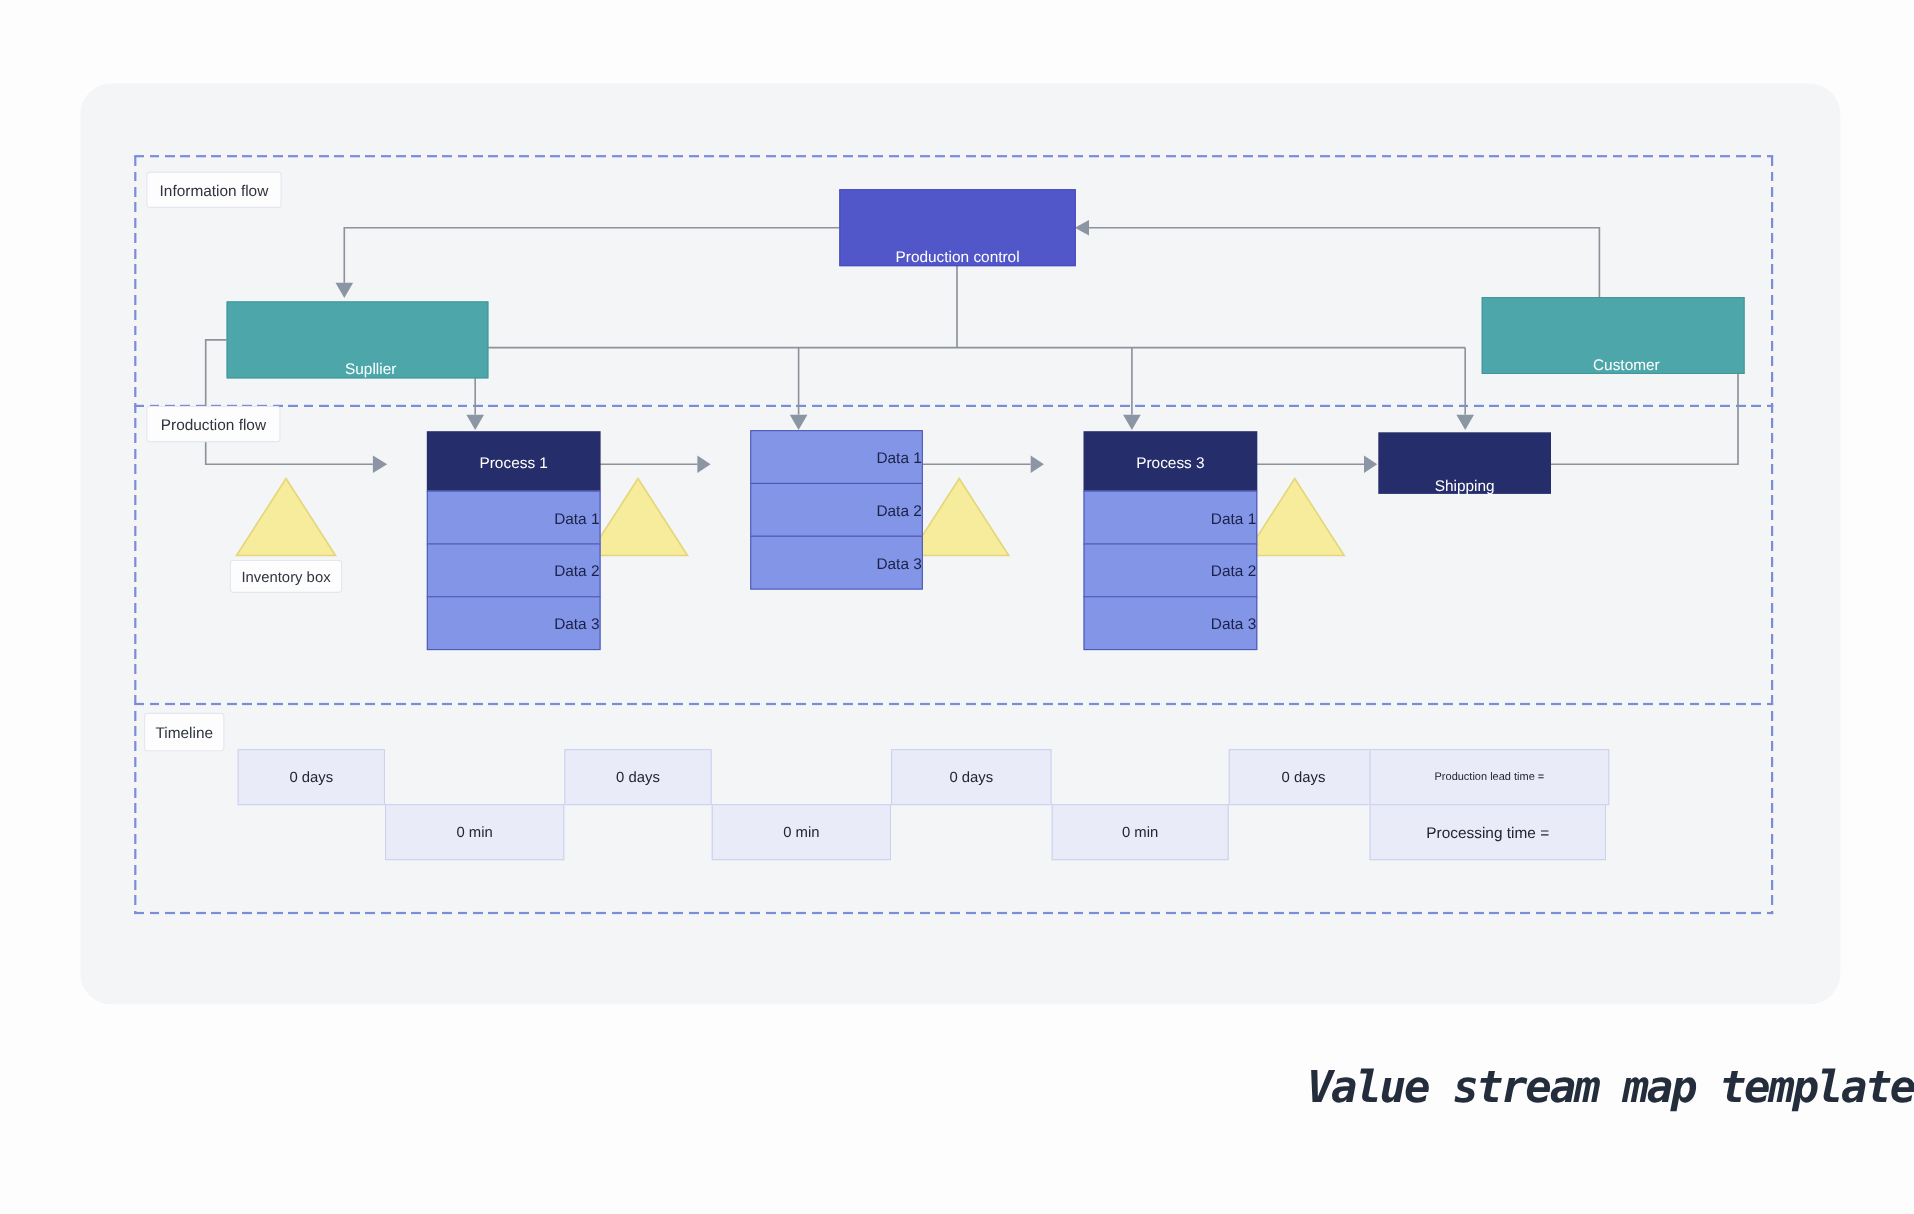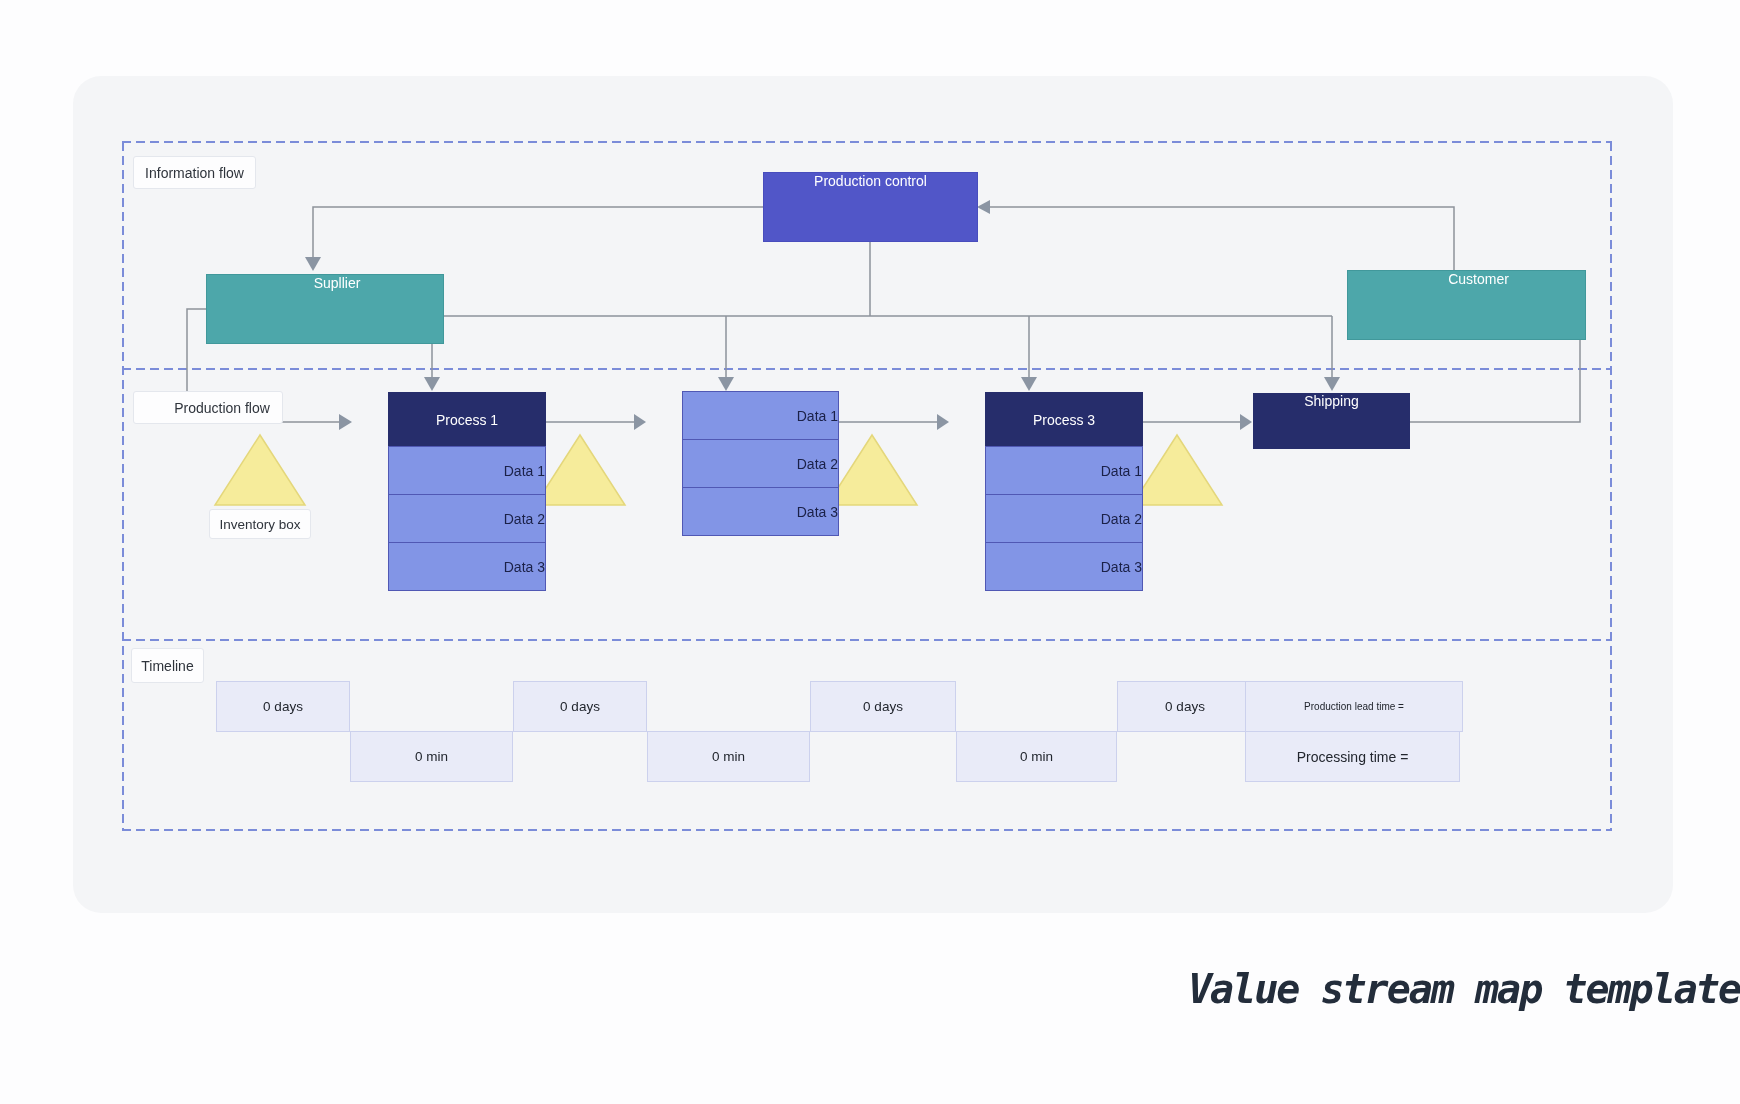--- a/index.html
+++ b/index.html
@@ -16,21 +16,21 @@
     background:repeating-linear-gradient(90deg,#7b8cd9 0 9px, transparent 9px 14px); }
   .dash-v { position:absolute; width:2px; top:142px; height:689px;
     background:repeating-linear-gradient(180deg,#7b8cd9 0 9px, transparent 9px 14px); }
   .section-region { position:absolute; left:122px; width:1490px; }
   .chip {
     position:absolute; background:#fdfdfe; border:1px solid #e4e7ed; border-radius:3px;
     display:flex; align-items:center; justify-content:center;
     font-size:14px; color:#2f343c;
   }
   .node {
-    position:absolute; display:flex; align-items:flex-start; justify-content:center;
+    position:absolute; display:flex; align-items:flex-end; justify-content:center;
     color:#ffffff; font-size:14px;
   }
   .teal   { background:#4da7aa; border:1px solid #41989b;padding-left:24px; }
   .indigo { background:#5156c8; border:1px solid #484dbd; }
   .navy   { background:#262d6b; }
   .proc { position:absolute; width:158px;margin-left:35px; }
   .proc-header {
     height:55px; background:#262d6b; color:#fff; display:flex;
     align-items:center; justify-content:center; font-size:14px;
   }
@@ -106,21 +106,21 @@
 
     <polygon class="tri" points="260,435 305,505 215,505"></polygon>
     <polygon class="tri" points="580,435 625,505 535,505"></polygon>
     <polygon class="tri" points="872,435 917,505 827,505"></polygon>
     <polygon class="tri" points="1177,435 1222,505 1132,505"></polygon>
   </svg>
 
   <div class="chip" style="left:133px;top:156px;width:121px;height:31px;">
     <span>Information flow</span>
   </div>
-  <div class="chip" style="left:133px;top:391px;width:120px;height:31px;padding-left:28px;">
+  <div class="chip" style="left:133px;top:369px;width:120px;height:31px;">
     <span>Production flow</span>
   </div>
   <div class="chip" style="left:131px;top:648px;width:71px;height:33px;">
     <span>Timeline</span>
   </div>
   <div class="chip" style="left:209px;top:509px;width:100px;height:28px;font-size:13.5px;">
     <span>Inventory box</span>
   </div>
 
   <div class="node indigo" style="left:763px;top:172px;width:213px;height:68px;">

